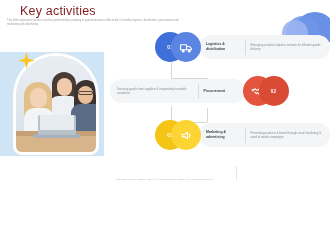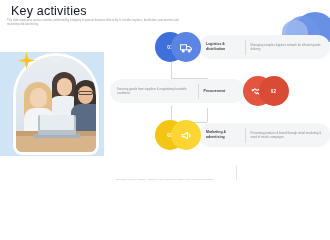--- a/index.html
+++ b/index.html
@@ -7,22 +7,22 @@
   body {
     font-family:"Liberation Sans", sans-serif;
     background:#ffffff;
     position:relative;
   }
 
   
   .slide { position:absolute; inset:0; background:#fff; }
 
   .title {
-    position:absolute; left:11px; top:4px;
-    font-size:12.5px; font-weight:400; color:#0f172a;
+    position:absolute; left:20px; top:4px;
+    font-size:12.5px; font-weight:400; color:#7f1d1d;
     letter-spacing:0.2px;
   }
   .subtitle {
     position:absolute; left:7px; top:19px; width:178px;
     font-size:2.6px; line-height:1.55; color:#9a9a9a;
     letter-spacing:0.05px;
   }
 
   
   .blob-wrap { position:absolute; right:0; top:0; width:70px; height:42px; overflow:hidden; }

